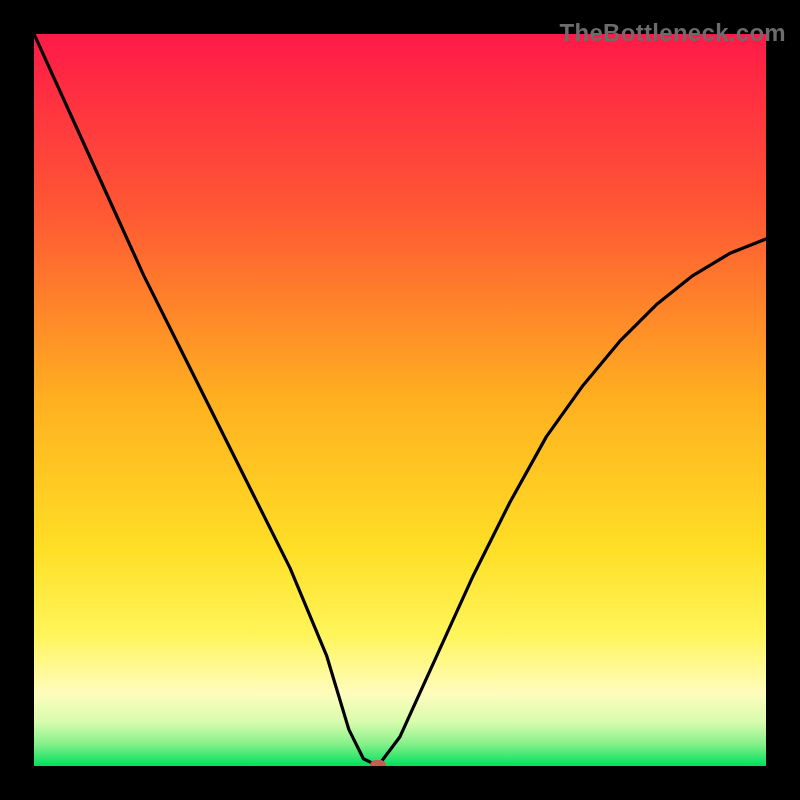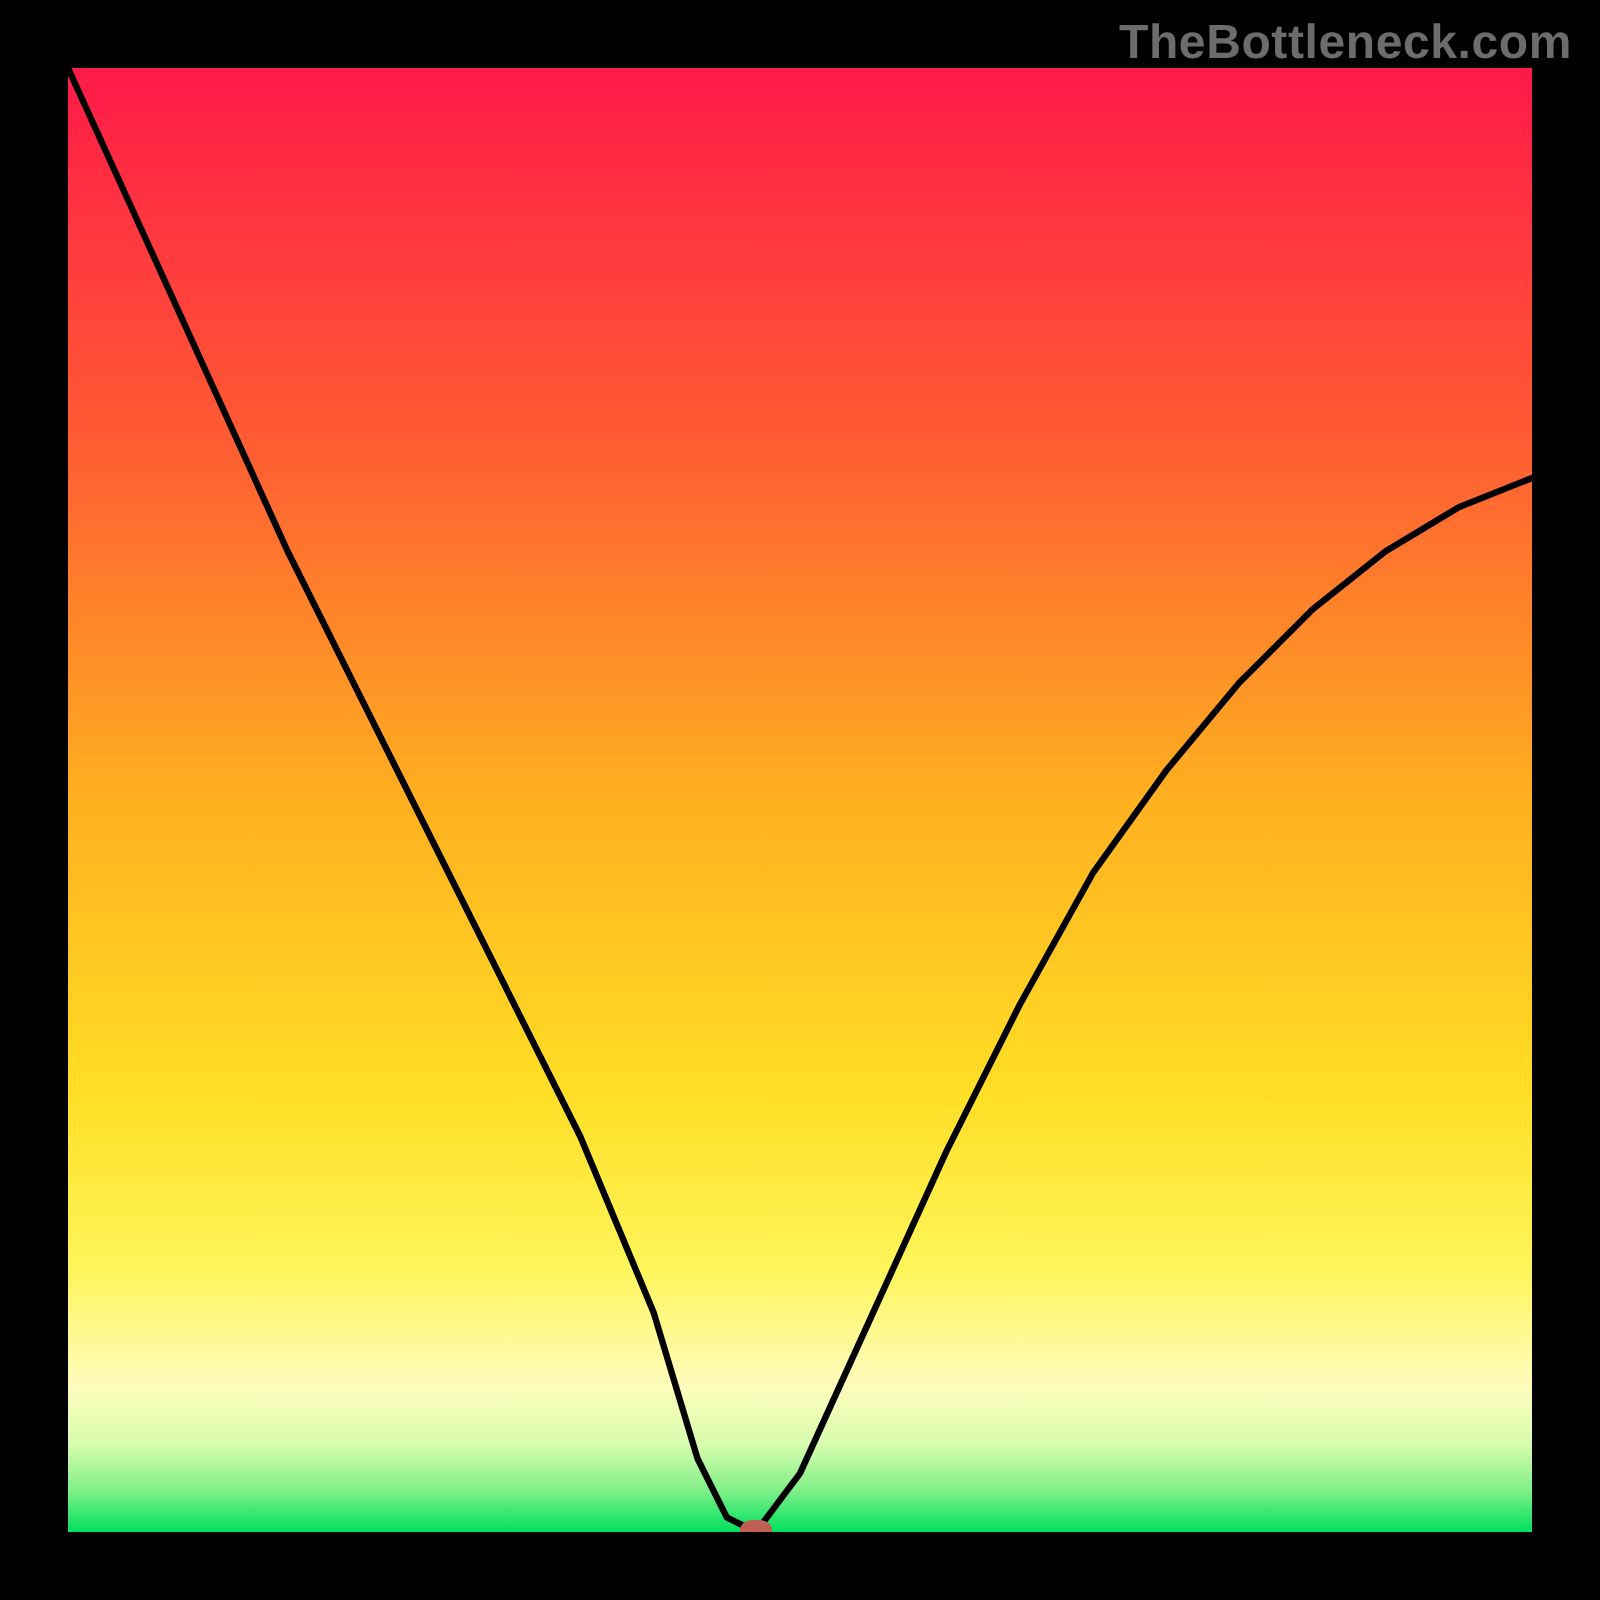--- a/index.html
+++ b/index.html
@@ -11,21 +11,21 @@
     overflow: hidden;
   }
   .container {
     position: relative;
     width: 800px;
     height: 800px;
     background: #000000;
   }
   .watermark {
     position: absolute;
-    top: 8px;
+    top: 19px;
     right: 14px;
     font-family: Arial, Helvetica, sans-serif;
     font-size: 24px;
     font-weight: 600;
     color: #6c6c6c;
     letter-spacing: 0.3px;
     z-index: 10;
     user-select: none;
   }
   .plot-area {

